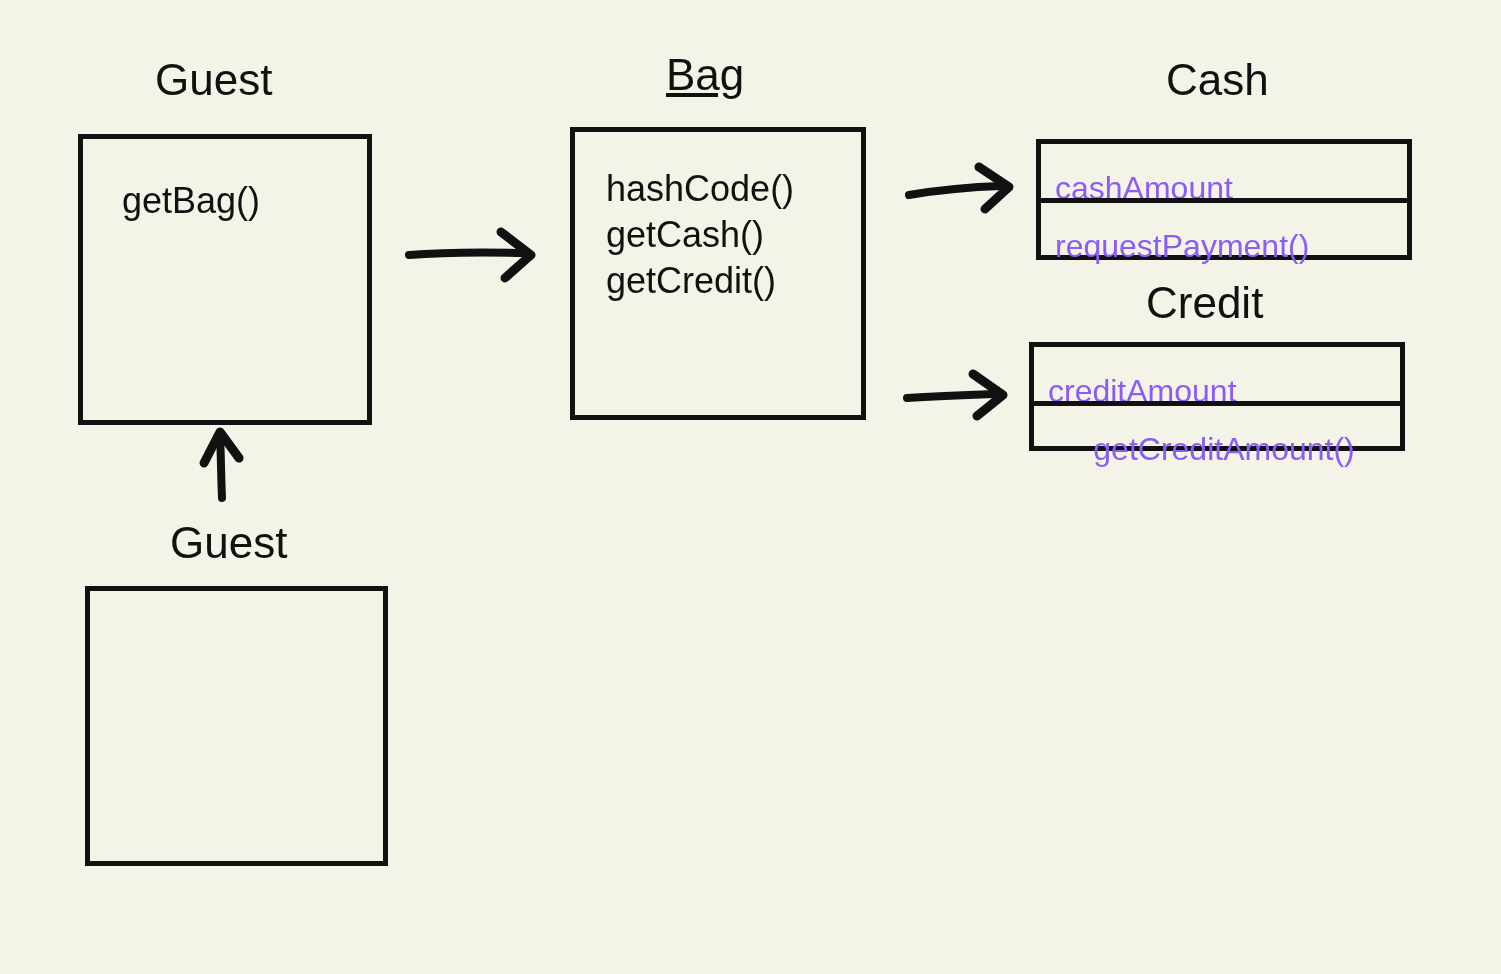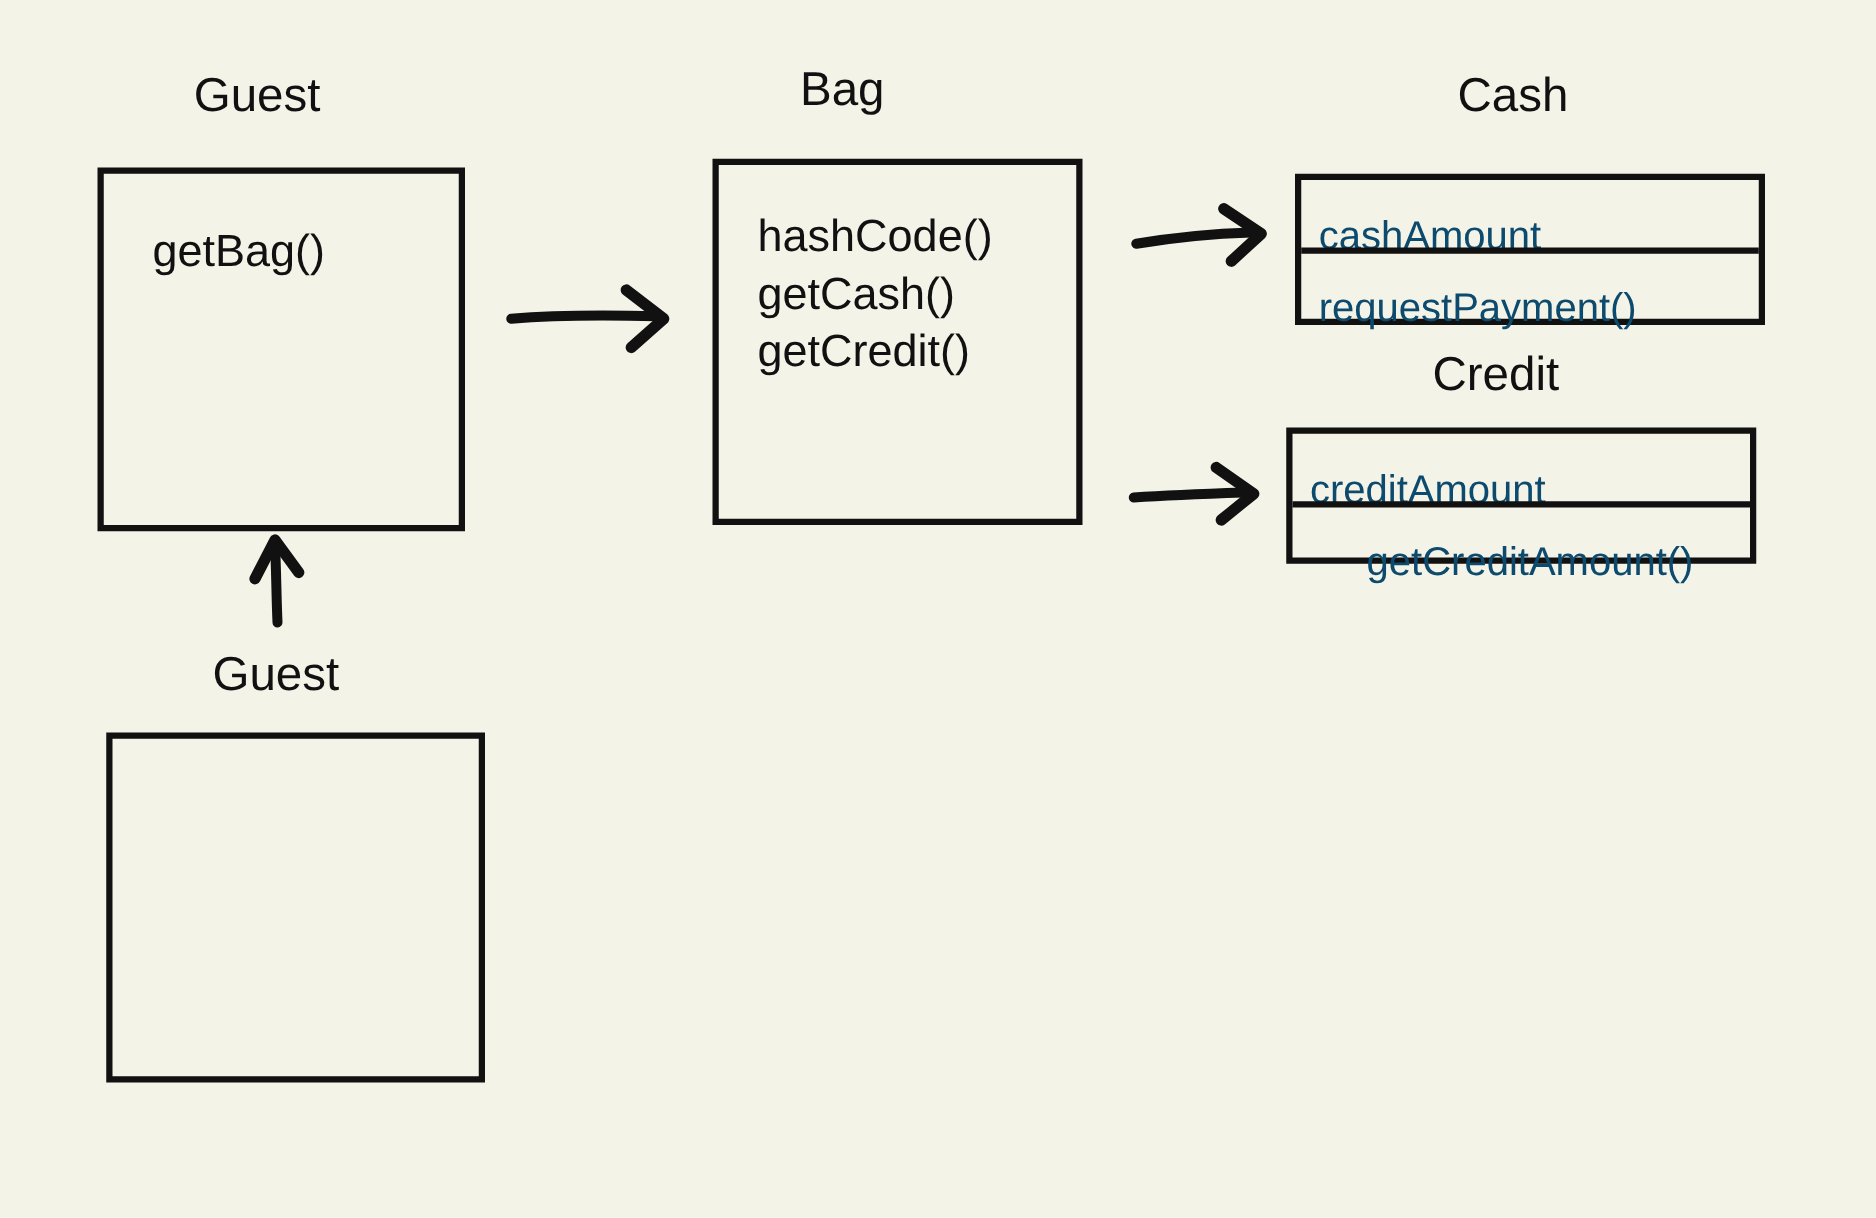--- a/index.html
+++ b/index.html
@@ -12,21 +12,21 @@
     position: relative;
     width: 1501px;
     height: 974px;
     background: #f4f3e7;
     overflow: hidden;
     font-family: "Liberation Sans", sans-serif;
     color: #111111;
   }
   .class-title {
     position: absolute;
-    font-size: 38px;
+    font-size: 44px;
     font-weight: 400;
     line-height: 1;
     white-space: nowrap;
     color: #111111;
     letter-spacing: 0px;
   }
   .class-box {
     position: absolute;
     border: 5px solid #111111;
     background: transparent;
@@ -49,21 +49,21 @@
     right: 0;
     box-sizing: border-box;
     display: flex;
     align-items: center;
   }
   .compartment-text {
     font-size: 32px;
     line-height: 1;
     padding-left: 14px;
     white-space: nowrap;
-    color: #0c4a6e;
+    color: #8b5cf6;
     margin-top: 34px;
   }
   .divider {
     position: absolute;
     left: 0;
     right: 0;
     height: 5px;
     background: #111111;
   }
   .arrow-svg {
@@ -83,21 +83,21 @@
 <div id="canvas">
 
   <div class="class-title" style="left:155px; top:58px;">Guest</div>
 
   <div class="class-box" style="left:78px; top:134px; width:294px; height:291px;"></div>
 
   <div class="member-list" style="left:122px; top:178px; width:240px;">
     <span class="member-line">getBag()</span>
   </div>
 
-  <div class="class-title" style="left:640px; top:53px;">Bag</div>
+  <div class="class-title" style="left:666px; top:53px;text-decoration:underline;">Bag</div>
 
   <div class="class-box" style="left:570px; top:127px; width:296px; height:293px;"></div>
 
   <div class="member-list" style="left:606px; top:166px; width:250px;">
     <span class="member-line">hashCode()</span>
     <span class="member-line">getCash()</span>
     <span class="member-line">getCredit()</span>
   </div>
 
   <div class="class-title" style="left:1166px; top:58px;">Cash</div>

